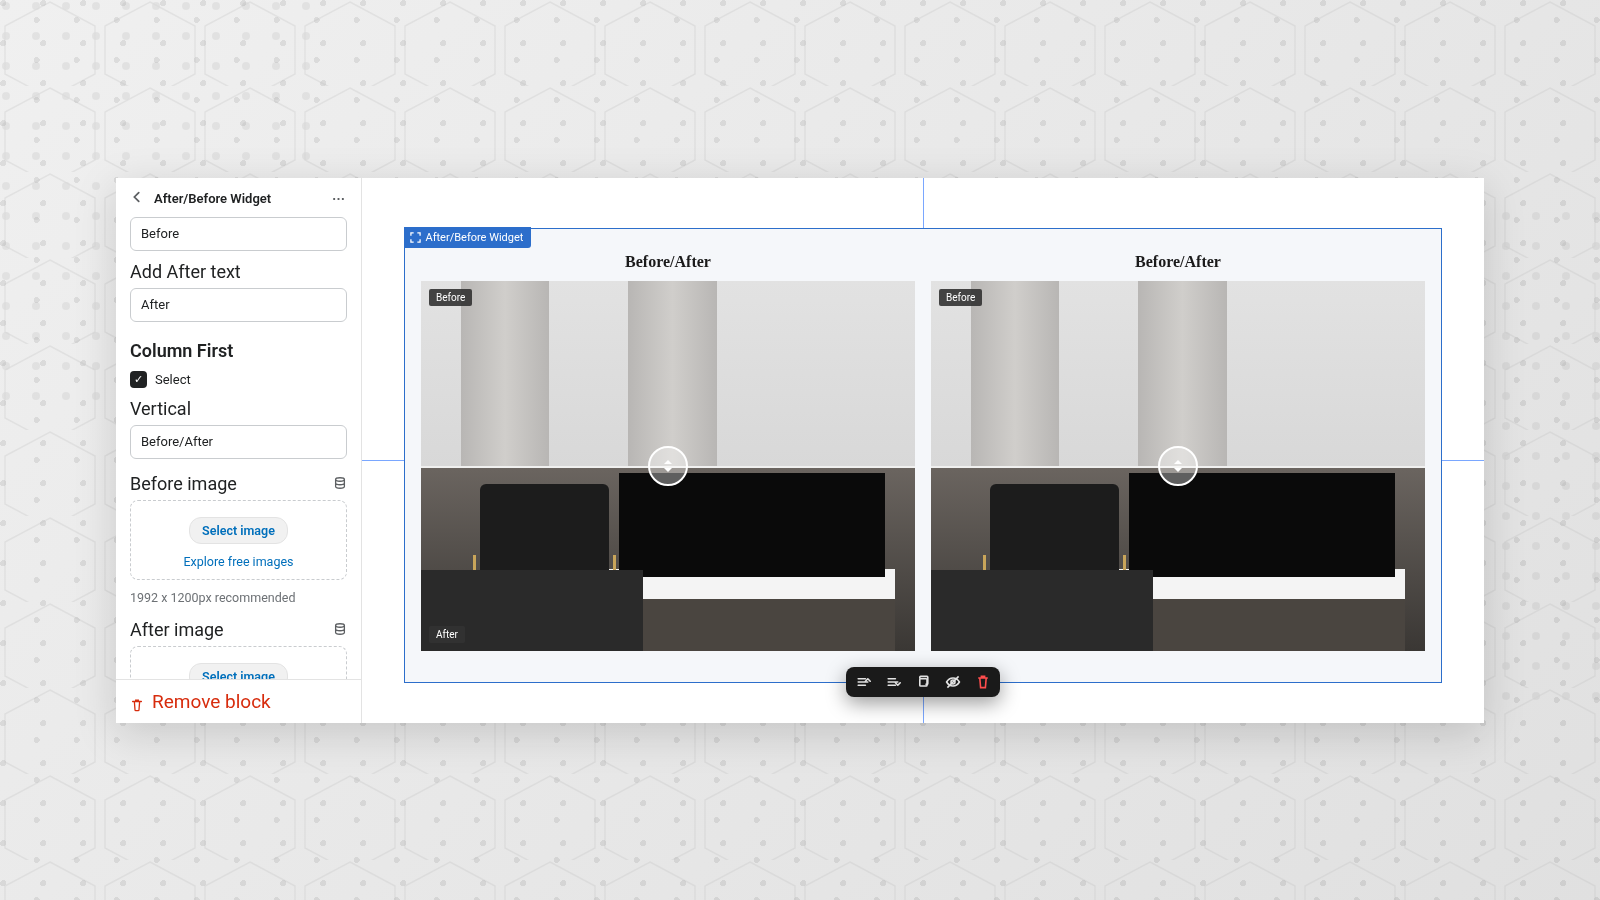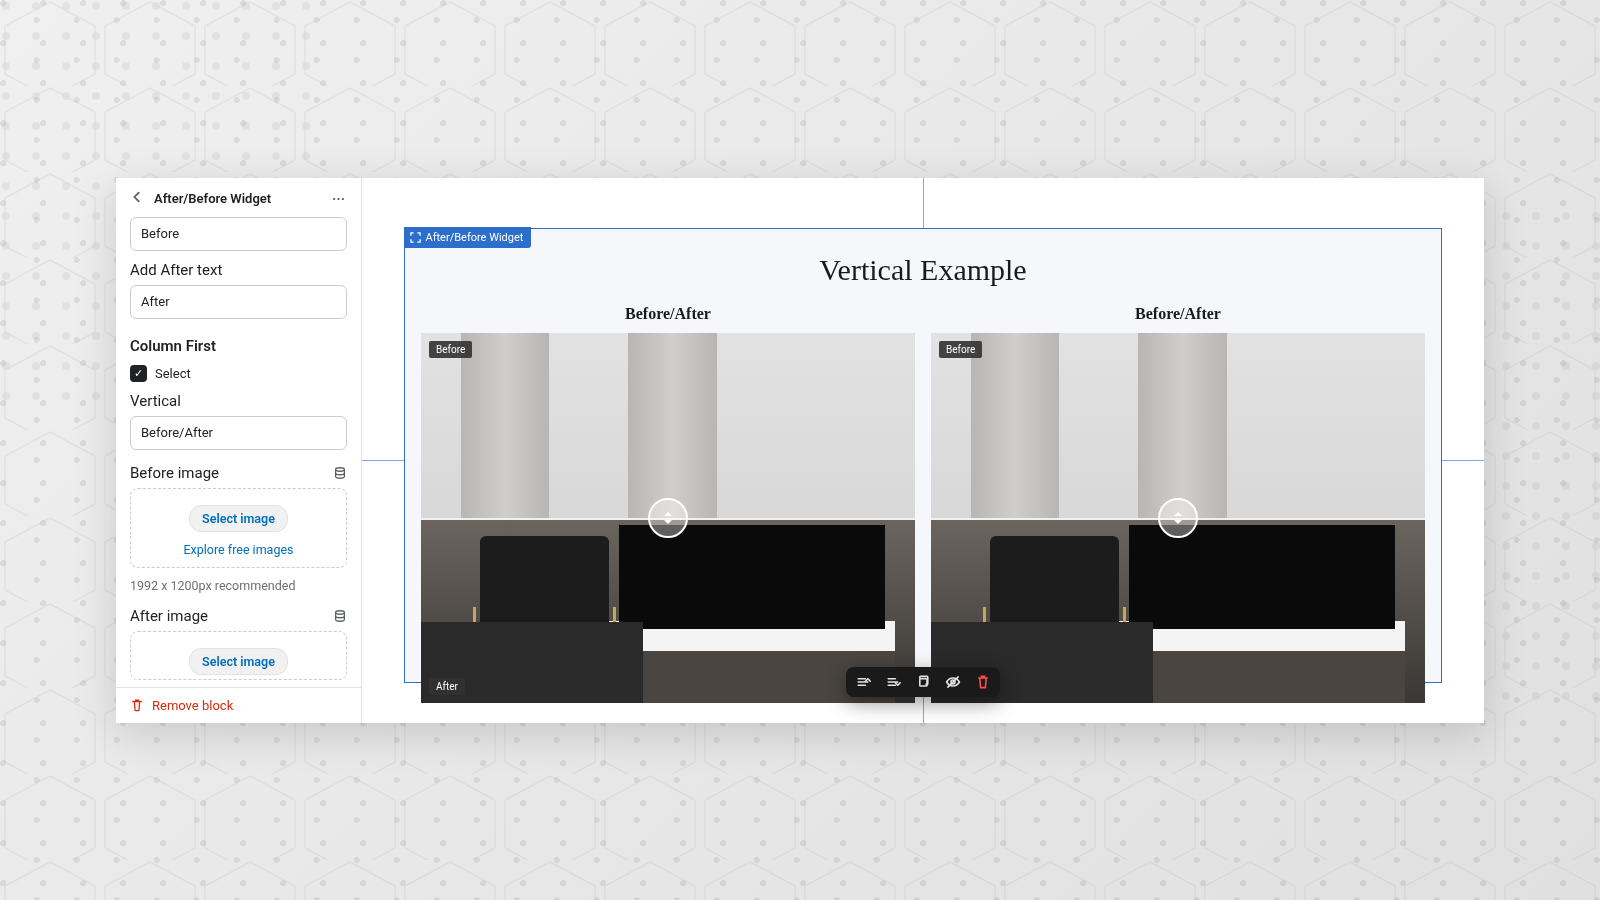--- a/index.html
+++ b/index.html
@@ -52,21 +52,21 @@
   padding: 2px 14px 10px 34px;
   color: #6d7175;
   font-size: 12.5px;
 }
 .sb-logo {
   width: 17px; height: 17px; border-radius: 3px;
   background: linear-gradient(135deg,#ff4d6d,#c9184a);
   flex: none;
 }
 .sb-body { padding: 4px 14px 0 14px; overflow-y: auto; flex: 1; }
-.field-label { font-size: 15px; color: #202223; margin: 10px 0 6px; }
+.field-label { font-size: 18px; color: #202223; margin: 10px 0 6px; }
 .field-label.bold { font-weight: 600; }
 .text-input {
   width: 100%; height: 34px;
   border: 1px solid #c9cccf; border-radius: 6px;
   padding: 0 10px; font-size: 13px; color: #202223;
   background: #fff;
 }
 .check-row { display: flex; align-items: center; gap: 8px; margin: 10px 0 6px; }
 .check {
   width: 17px; height: 17px; border-radius: 4px;
@@ -82,21 +82,21 @@
 .select-btn {
   display: inline-block;
   background: #f1f1f1; border:1px solid #e3e3e3; border-radius:12px;
   padding: 5px 12px; font-size: 12.5px; font-weight: 600;
   color:#006fbb; cursor:pointer;
 }
 .explore-link { display:block; margin-top:10px; font-size:12.5px; color:#006fbb; cursor:pointer; }
 .rec-text { font-size: 12.5px; color:#6d7175; margin: 10px 0 2px; }
 .remove-row {
   border-top:1px solid #e3e3e3;
-  padding:10px 14px; color:#d72c0d; font-size:13px;
+  padding:10px 14px; color:#d72c0d; font-size:19px;
   display:flex; align-items:center; gap:8px; cursor:pointer;
   margin-top:auto;
 }
 .trash-icon { width:14px; height:14px; }
 
 
 .preview {
   flex: 1; position: relative;
   background: #fff;
 }
@@ -270,21 +270,20 @@
     <div class="center-guide-h"></div>
 
     <div class="block">
       <div class="block-tag">
         <svg viewBox="0 0 12 12">
             <path d="M1 4V1h3M11 4V1H8M1 8v3h3M11 8v3H8" fill="none" stroke="#fff" stroke-width="1.4"></path>
           </svg>
         <span>After/Before Widget</span>
       </div>
       <div class="block-inner">
-        <h2 class="block-title">Vertical Example</h2>
         <div class="cols">
           <div class="col">
             <div class="col-h">Before/After</div>
             <div class="ba-image">
               <div class="room-top"></div>
               <div class="curtain-l"></div>
                 <div class="curtain-r"></div>
               <div class="room-bottom"></div>
               <div class="rug"></div>
                 <div class="tv-stand"></div>

